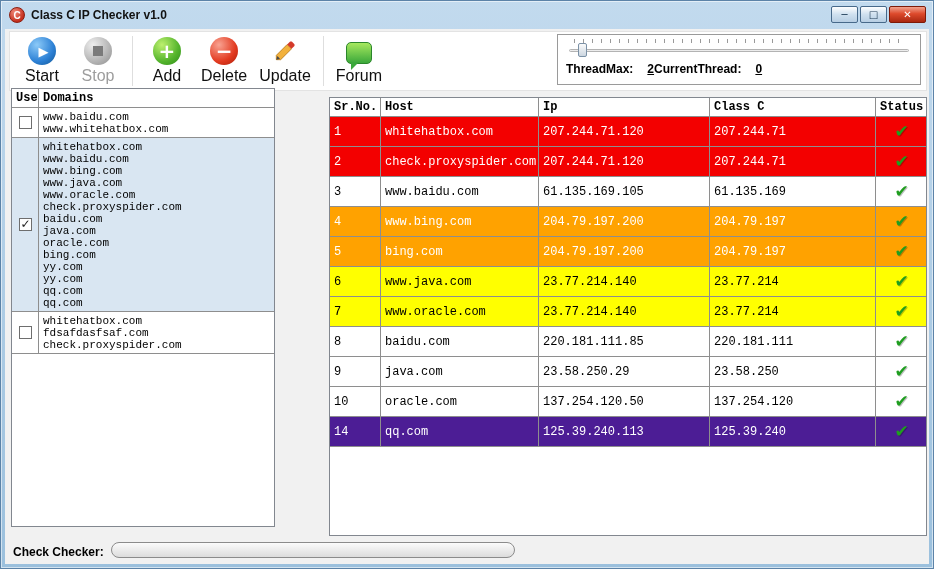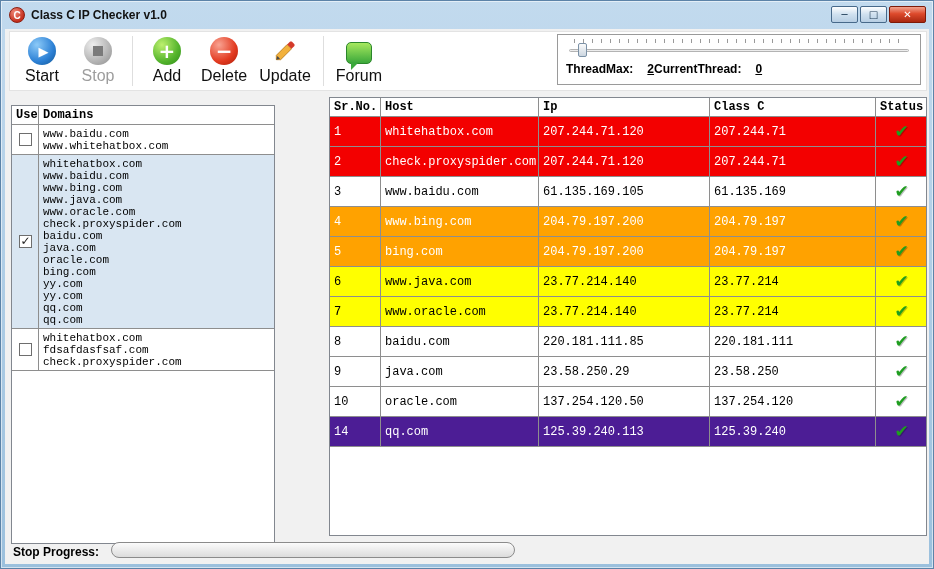--- a/index.html
+++ b/index.html
@@ -58,21 +58,21 @@
     border:1px solid #b3b3b3;border-radius:2px}
   .slider .thumb{position:absolute;left:12px;top:4px;width:9px;height:14px;
     background:linear-gradient(#fbfbfb,#ccd6e0);border:1px solid #7b91a6;border-radius:2px}
   .thread-labels{display:flex;align-items:center;margin-top:5px;font-size:12px;font-weight:bold;
     font-family:"Liberation Sans",sans-serif;color:#000}
   .thread-labels .tval{text-decoration:underline;margin-left:14px}
   .thread-labels .lbl2{}
 
   
   .panel{position:absolute;background:#fff;border:1px solid #82878f;overflow:hidden}
-  .domains-panel{left:6px;top:76px;width:264px;height:439px}
+  .domains-panel{left:6px;top:59px;width:264px;height:439px}
   .results-panel{left:324px;top:68px;width:598px;height:439px}
 
   table{border-collapse:collapse;table-layout:fixed;width:100%;
     font-family:"Liberation Mono","DejaVu Sans Mono",monospace}
   th,td{border:1px solid #8e8e8e;padding:1px 4px;text-align:left;vertical-align:middle;
     overflow:hidden;white-space:nowrap}
   th{font-weight:bold;height:19px;background:#fff;font-size:12px;color:#000}
   table{margin:-1px 0 0 -1px;width:calc(100% + 2px)}
 
   .results-panel td{height:30px;font-size:12px}
@@ -308,17 +308,17 @@
               <td>14</td>
               <td>qq.com</td>
               <td>125.39.240.113</td>
               <td>125.39.240</td>
               <td class="status-cell"><span class="check" style="color: rgb(31, 158, 31);">✔</span></td>
             </tr>
           </tbody>
       </table>
     </div>
 
-    <span class="progress-label">Stop Progress:</span>
+    <span class="progress-label">Check Checker:</span>
     <div class="progress-bar"></div>
 
   </div>
 </div>
 
 </body></html>

